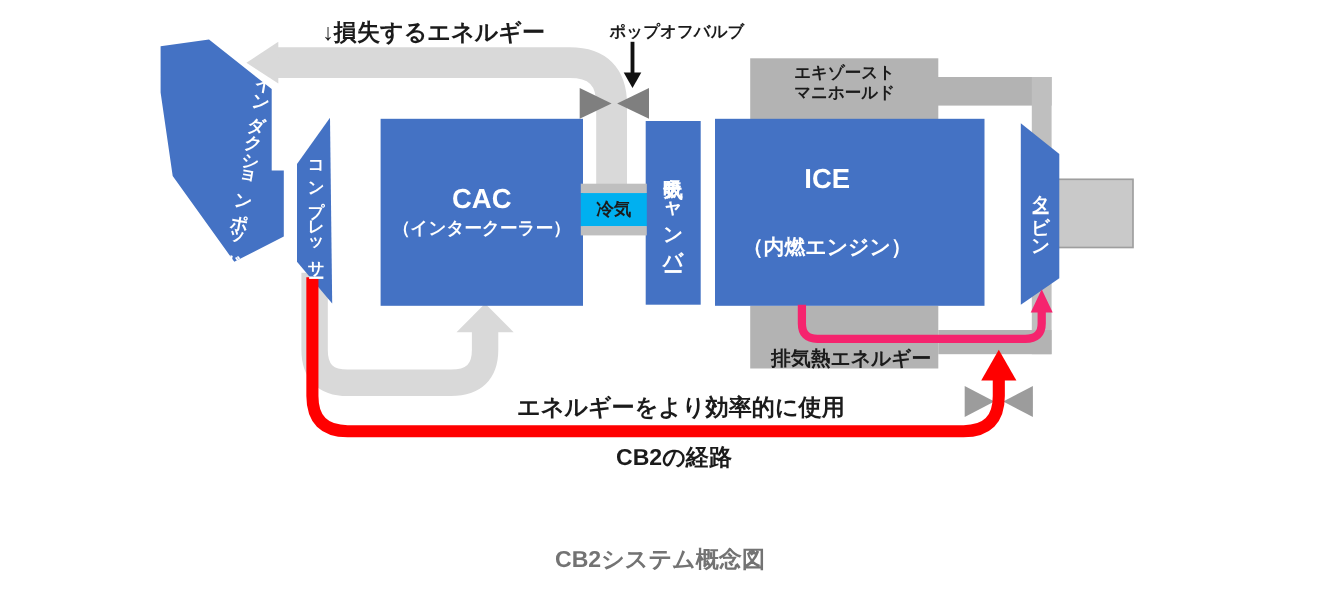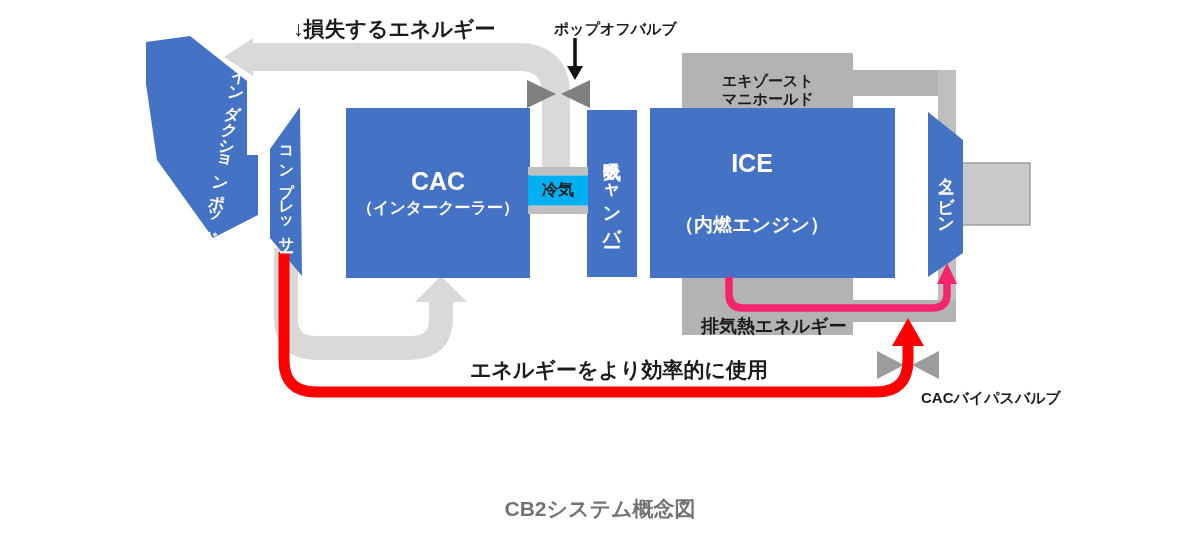--- a/index.html
+++ b/index.html
@@ -61,21 +61,21 @@
     <path d="M 729,277 L 729,294 Q 729,308 743,308 L 932,308 Q 947,308 947,294 L 947,281" fill="none" stroke="#F5246E" stroke-width="7.5"></path>
     <polygon points="937,284 957,284 947,263" fill="#F5246E"></polygon>
 
     <line x1="575" y1="38" x2="575" y2="68" stroke="#111111" stroke-width="3.5"></line>
     <polygon points="567,66 583,66 575,80" fill="#111111"></polygon>
   </svg>
 
   <div class="lbl black" style="left:293px;top:15px;font-size:21px;">↓損失するエネルギー</div>
   <div class="lbl black" style="left:554px;top:20px;font-size:15px;">ポップオフバルブ</div>
 
-  <div class="lbl black" style="left:722px;top:58px;font-size:15px;line-height:18px;margin-top:14px;">
+  <div class="lbl black" style="left:722px;top:58px;font-size:15px;line-height:18px;">
     <div>エキゾースト</div>
     <div>マニホールド</div>
   </div>
 
   <div class="boxlabel" style="left:346px;top:108px;width:184px;height:170px;">
     <div class="t1">CAC</div>
     <div class="t2" style="font-size:16px;">（インタークーラー）</div>
   </div>
 
   <div class="boxlabel" style="left:650px;top:108px;width:204px;height:170px;gap:32px;">
@@ -95,19 +95,19 @@
   </div>
   <div class="vwrap" style="left:587px;top:110px;width:50px;height:167px;">
     <span class="vtext" style="font-size:18px;letter-spacing:1px;">吸気チャンバー</span>
   </div>
   <div class="vwrap" style="left:928px;top:112px;width:36px;height:165px;">
     <span class="vtext" style="font-size:17px;letter-spacing:1px;">タービン</span>
   </div>
 
   <div class="lbl black" style="left:701px;top:314px;font-size:18px;">排気熱エネルギー</div>
   <div class="lbl black" style="left:470px;top:356px;font-size:21px;">エネルギーをより効率的に使用</div>
-  <div class="lbl black" style="left:921px;top:389px;font-size:15px;">CACバイパスバルブ</div>
+  <div class="lbl black" style="left:560px;top:402px;font-size:21px;">CB2の経路</div>
 
   <div class="caption">
     <div>CB2システム概念図</div>
   </div>
 
 </div>
 
 </body></html>

